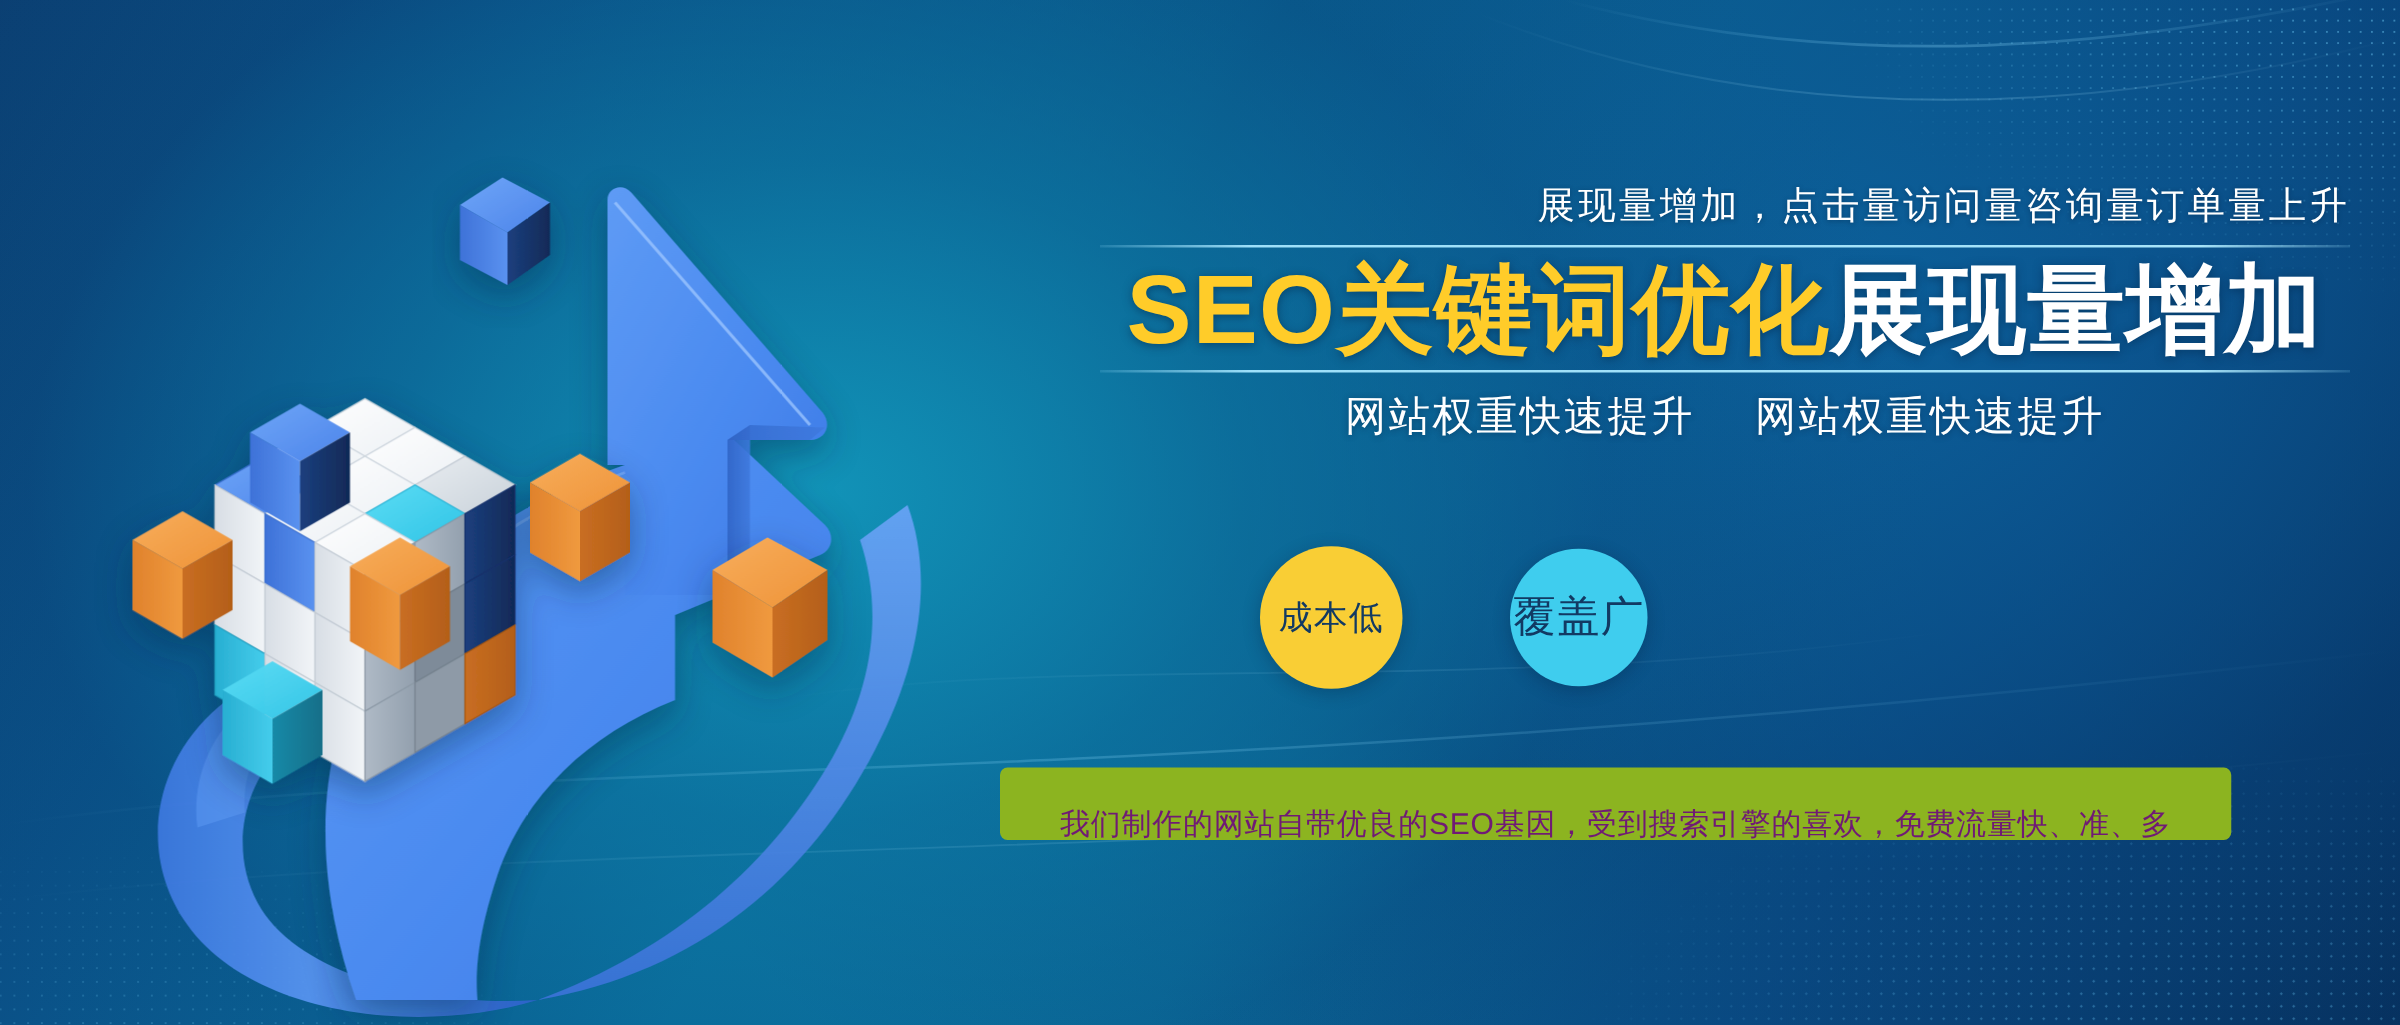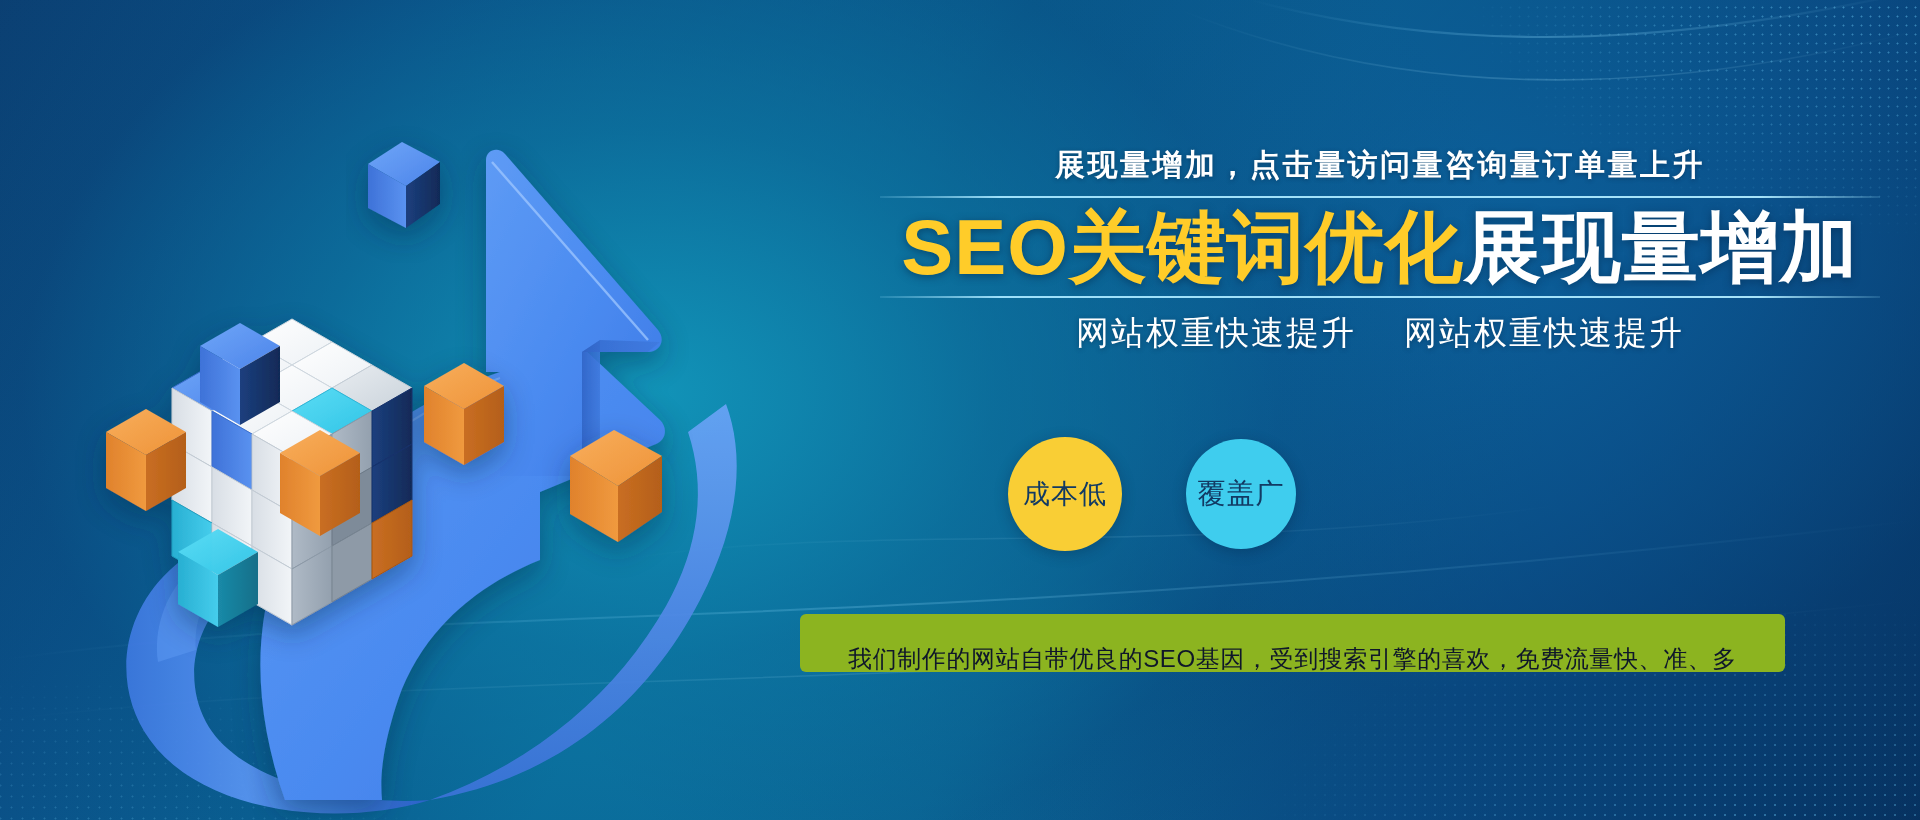--- a/index.html
+++ b/index.html
@@ -42,21 +42,21 @@
   }
 
   
   .graphic { position:absolute; left:0; top:0; width:860px; height:820px; }
 
   
   .copy { position:absolute; left:880px; top:150px; width:1000px; }
 
   .eyebrow {
     color:#ffffff; font-size:30px; letter-spacing:2.5px; line-height:1;
-    text-align:center; white-space:nowrap; font-weight:700;
+    text-align:right; white-space:nowrap; font-weight:400;
     text-shadow:0 1px 4px rgba(0,30,60,.45);
   }
   .rule {
     height:2px; margin:16px 0 10px 0;
     background:linear-gradient(90deg, rgba(150,225,255,0.15) 0%, rgba(165,230,255,0.95) 12%, rgba(175,235,255,0.95) 88%, rgba(150,225,255,0.15) 100%);
   }
   .rule.bottom { margin:10px 0 18px 0; }
 
   .headline {
     text-align:center; white-space:nowrap; line-height:1;
@@ -68,40 +68,40 @@
   .subline {
     color:#ffffff; font-size:33px; letter-spacing:2px; line-height:1;
     text-align:center; white-space:nowrap; font-weight:400;
     text-shadow:0 1px 5px rgba(0,30,60,.45);
   }
   .subline .gap { display:inline-block; width:48px; }
 
   
   .circles {
     position:absolute; left:1008px; top:437px;
-    display:flex; align-items:center; gap:64px;
+    display:flex; align-items:center; gap:86px;
   }
   .circle {
     width:114px; height:114px; border-radius:50%;
     display:flex; align-items:center; justify-content:center;
     color:#123a63; font-size:27px; letter-spacing:1px; font-weight:400;
     box-shadow:0 3px 14px rgba(0,25,55,.28);
   }
   .circle.c-yellow { background:#F9CE35; }
-  .circle.c-cyan   { background:#3FCDEE; width:110px; height:110px; font-size:28px; }
+  .circle.c-cyan   { background:#3FCDEE; width:110px; height:110px; font-size:34px; }
   .circle.c-green  { background:#A9C923; }
 
   
   .greenbar {
     position:absolute; left:800px; top:614px; width:985px; height:58px;
     background:#8CB420; border-radius:6px;
     display:flex; align-items:center; justify-content:center;
   }
   .greenbar .gb-text {
-    color:#0f172a; font-size:24px; letter-spacing:.6px; white-space:nowrap;margin-top:32px;
+    color:#701a75; font-size:24px; letter-spacing:.6px; white-space:nowrap;margin-top:32px;
   }
 </style>
 </head>
 <body>
 
 <div id="banner">
 
   <div class="mesh">
     <div class="dots-tr"></div>
     <div class="dots-br"></div>

